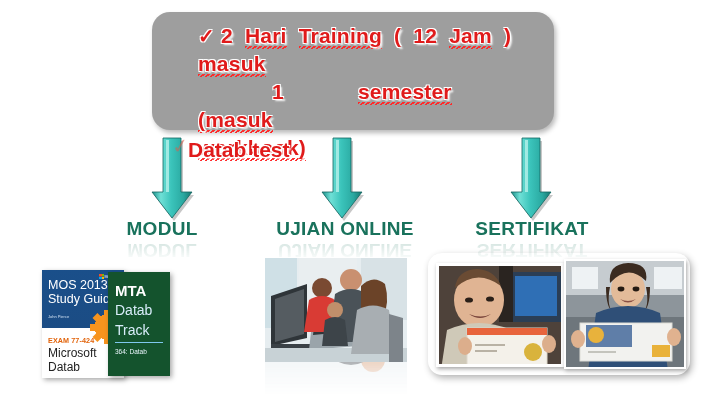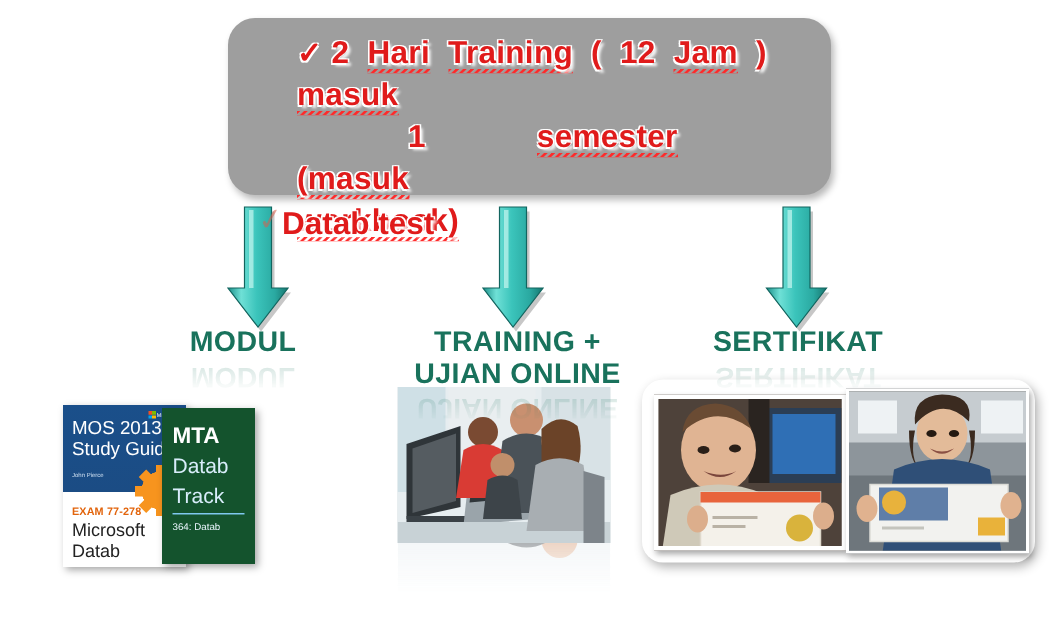--- a/index.html
+++ b/index.html
@@ -315,21 +315,20 @@
       <path d="M13,2 L31,2 L31,56 L42,56 L22,82 L2,56 L13,56 Z" fill="url(#agr)" stroke="#12655f" stroke-width="0.8"></path>
       <path d="M16,4 L19,4 L19,56 L16,56 Z" fill="#bdf3ec" opacity="0.75"></path>
     </g>
   </svg>
 
   <div class="label-grp" id="label-modul">
     <div class="label-txt">MODUL</div>
     <div class="label-refl">MODUL</div>
   </div>
   <div class="label-grp" id="label-training">
-    <div class="label-txt">TRAINING +</div>
     <div class="label-txt">UJIAN ONLINE</div>
     <div class="label-refl">UJIAN ONLINE</div>
   </div>
   <div class="label-grp" id="label-sertifikat">
     <div class="label-txt">SERTIFIKAT</div>
     <div class="label-refl">SERTIFIKAT</div>
   </div>
 
   <div id="books">
 
@@ -338,21 +337,21 @@
       <div class="ms-tag"><span class="ms-sq"></span><span>Microsoft</span></div>
       <div class="ttl">
         <div>MOS 2013</div>
         <div>Study Guide</div>
       </div>
       <div class="auth">John Pierce</div>
       <div class="burst">
           <span class="b2"></span>
           <span class="b3"></span>
         </div>
-      <div class="exam">EXAM 77-278</div>
+      <div class="exam">EXAM 77-424</div>
       <div class="prod">
         <div>Microsoft</div>
         <div>Datab</div>
       </div>
     </div>
 
     <div class="book" id="book-mta">
       <div class="t1">MTA</div>
       <div class="t2">Datab</div>
       <div class="t3">Track</div>

